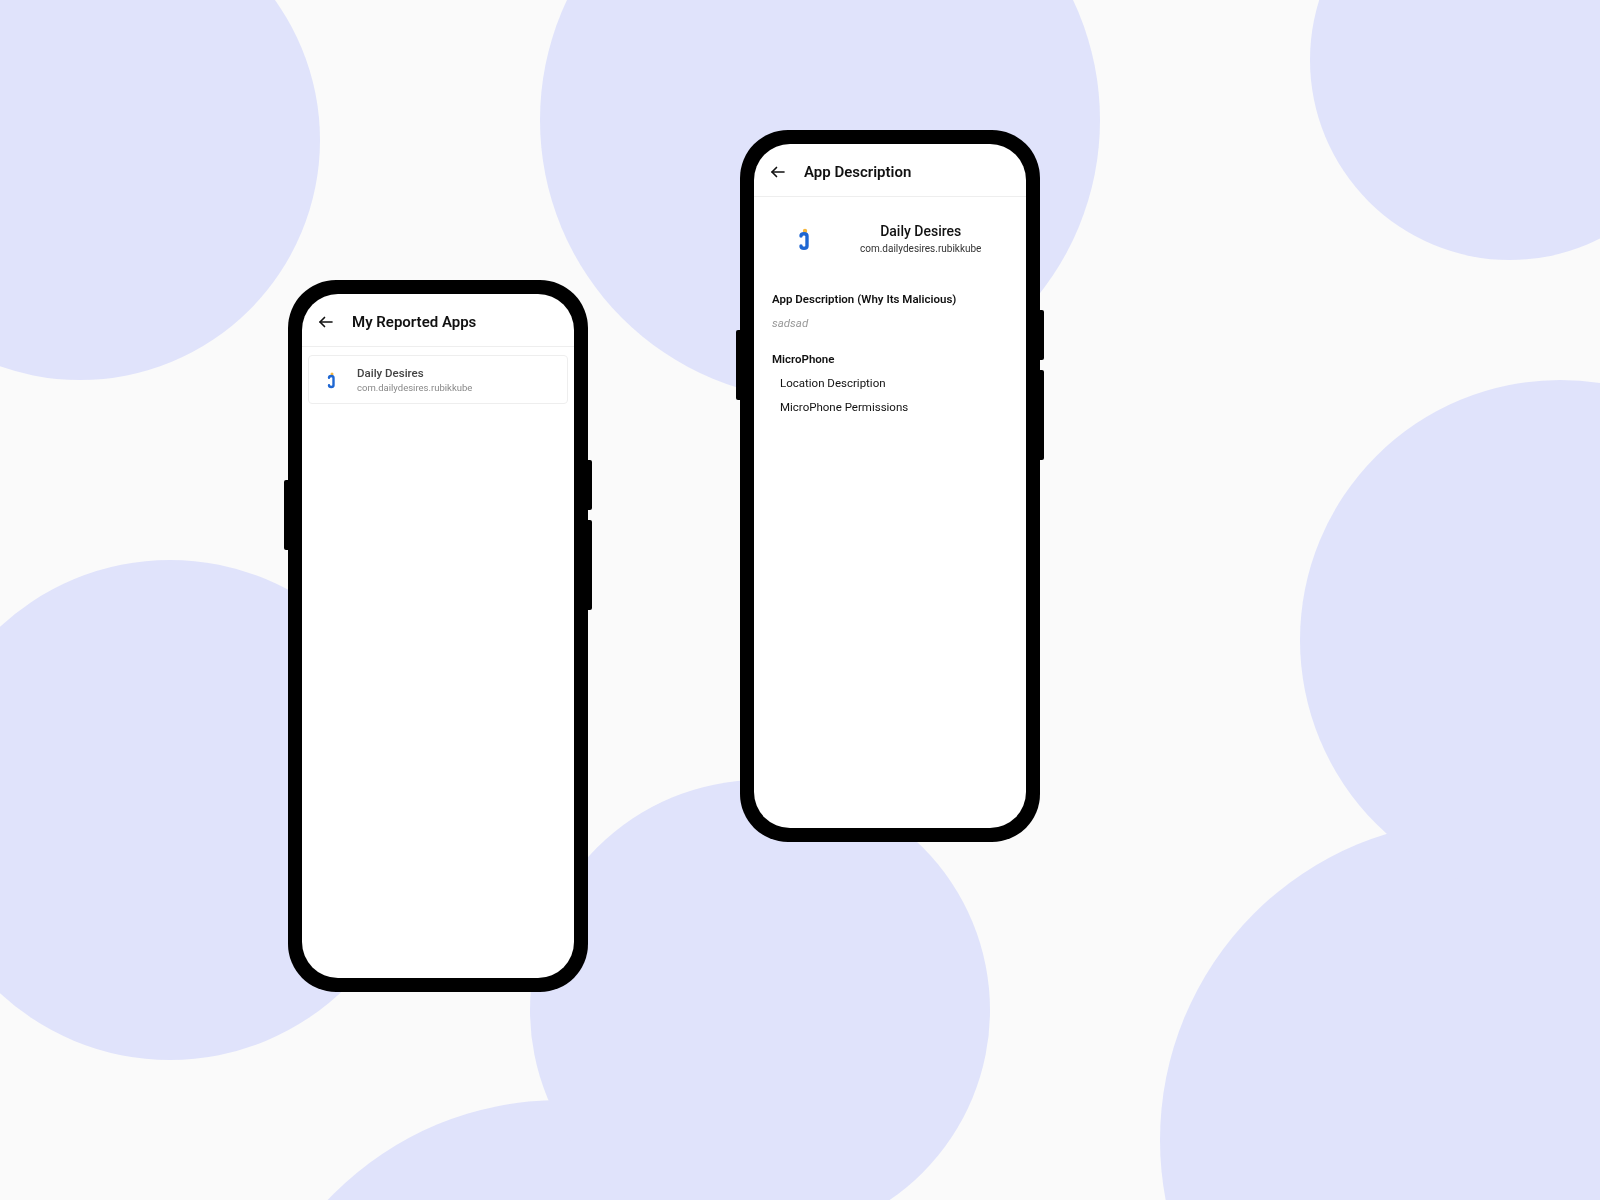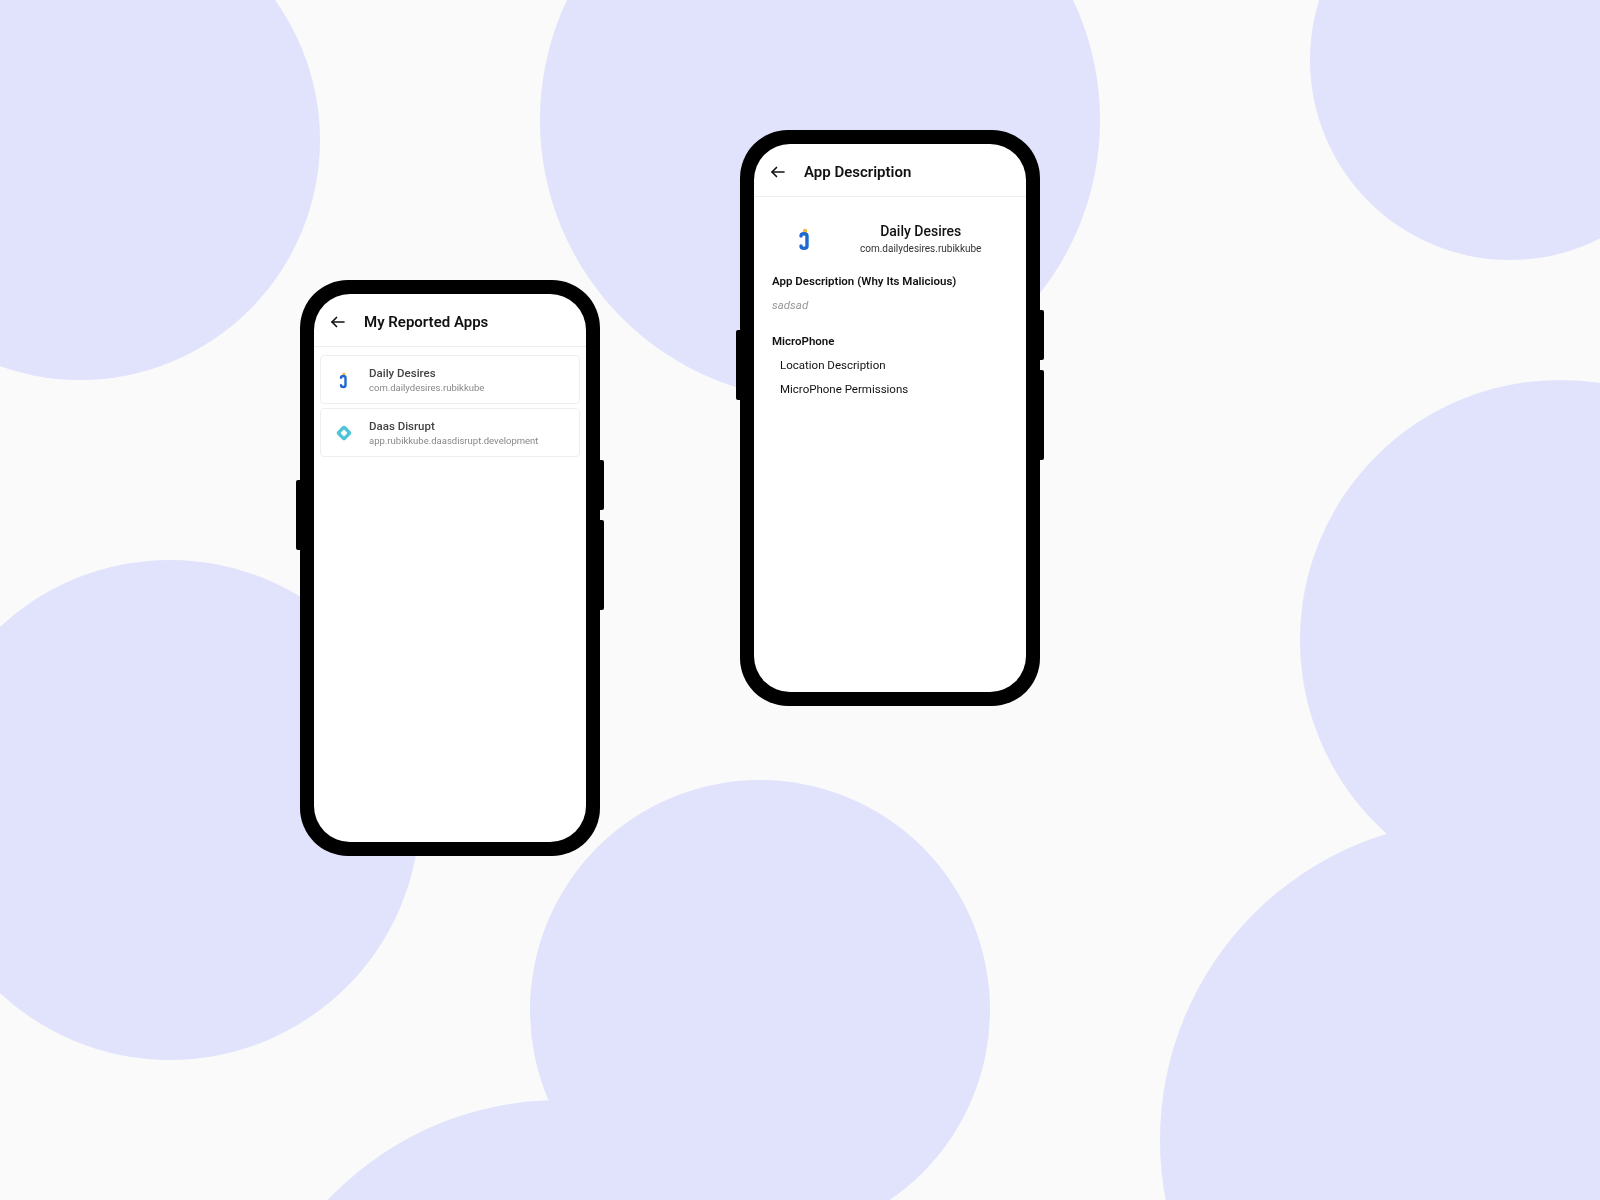--- a/index.html
+++ b/index.html
@@ -22,21 +22,21 @@
   .circle4 { width: 500px; height: 500px; left: -80px; top: 560px; }
   .circle5 { width: 640px; height: 640px; right: 720px; bottom: -540px; }
   .circle6 { width: 640px; height: 640px; right: -200px; bottom: -260px; }
   .circle7 { width: 520px; height: 520px; right: -220px; top: 380px; }
   .circle8 { width: 460px; height: 460px; left: 530px; top: 780px; }
 
   
   .phone {
     position: absolute;
     width: 300px;
-    height: 576px;
+    height: 712px;
     background: #000;
     border-radius: 48px;
     padding: 14px;
   }
   .phone::before { 
     content: '';
     position: absolute;
     left: -4px;
     top: 200px;
     width: 4px;
@@ -65,21 +65,21 @@
   }
   .screen {
     width: 100%;
     height: 100%;
     background: #fff;
     border-radius: 36px;
     overflow: hidden;
     position: relative;
   }
 
-  .phone-left { left: 300px; top: 280px; }
+  .phone-left { left: 288px; top: 280px; }
   .phone-right { left: 740px; top: 130px; }
 
   
   .app-header {
     display: flex;
     align-items: center;
     padding: 18px 14px 14px 14px;
     border-bottom: 1px solid #eee;
   }
   .back-arrow {
@@ -164,21 +164,21 @@
   }
   .detail-app-pkg {
     font-size: 10px;
     color: #333;
     margin-top: 4px;
   }
   .section-label {
     font-size: 11.5px;
     font-weight: 600;
     color: #111;
-    margin-top: 2px;
+    margin-top: 20px;
   }
   .desc-text {
     font-size: 11.5px;
     color: #999;
     margin-top: 10px;
     font-style: italic;
   }
   .perm-item {
     font-size: 11.5px;
     color: #111;
@@ -216,32 +216,20 @@
           <svg viewBox="0 0 24 24" width="18" height="20">
             <circle cx="12" cy="4" r="2" fill="#F6B73C"></circle>
             <path d="M8 9 C8 6 14 6 14 9 L14 19 C14 22 8 22 8 19" fill="none" stroke="#1F67D2" stroke-width="3.2" stroke-linecap="round"></path>
           </svg>
         </div>
         <div>
           <div class="app-name">Daily Desires</div>
           <div class="app-pkg">com.dailydesires.rubikkube</div>
         </div>
       </div>
-      <div class="list-item">
-        <div class="app-icon">
-          <svg viewBox="0 0 24 24" width="20" height="20">
-            <rect x="5" y="5" width="14" height="14" rx="3" fill="#4FC3D7" transform="rotate(45 12 12)"></rect>
-            <rect x="9" y="9" width="6" height="6" rx="1" fill="#fff" transform="rotate(45 12 12)"></rect>
-          </svg>
-        </div>
-        <div>
-          <div class="app-name">Daas Disrupt</div>
-          <div class="app-pkg">app.rubikkube.daasdisrupt.development</div>
-        </div>
-      </div>
     </div>
   </div>
 </div>
 
 <div class="phone phone-right">
   <div class="sidebtn2"></div>
   <div class="screen">
     <div class="detail-header">
       <div class="back-arrow">
         <svg viewBox="0 0 24 24" fill="none" stroke="#111" stroke-width="2.2" stroke-linecap="round" stroke-linejoin="round">

